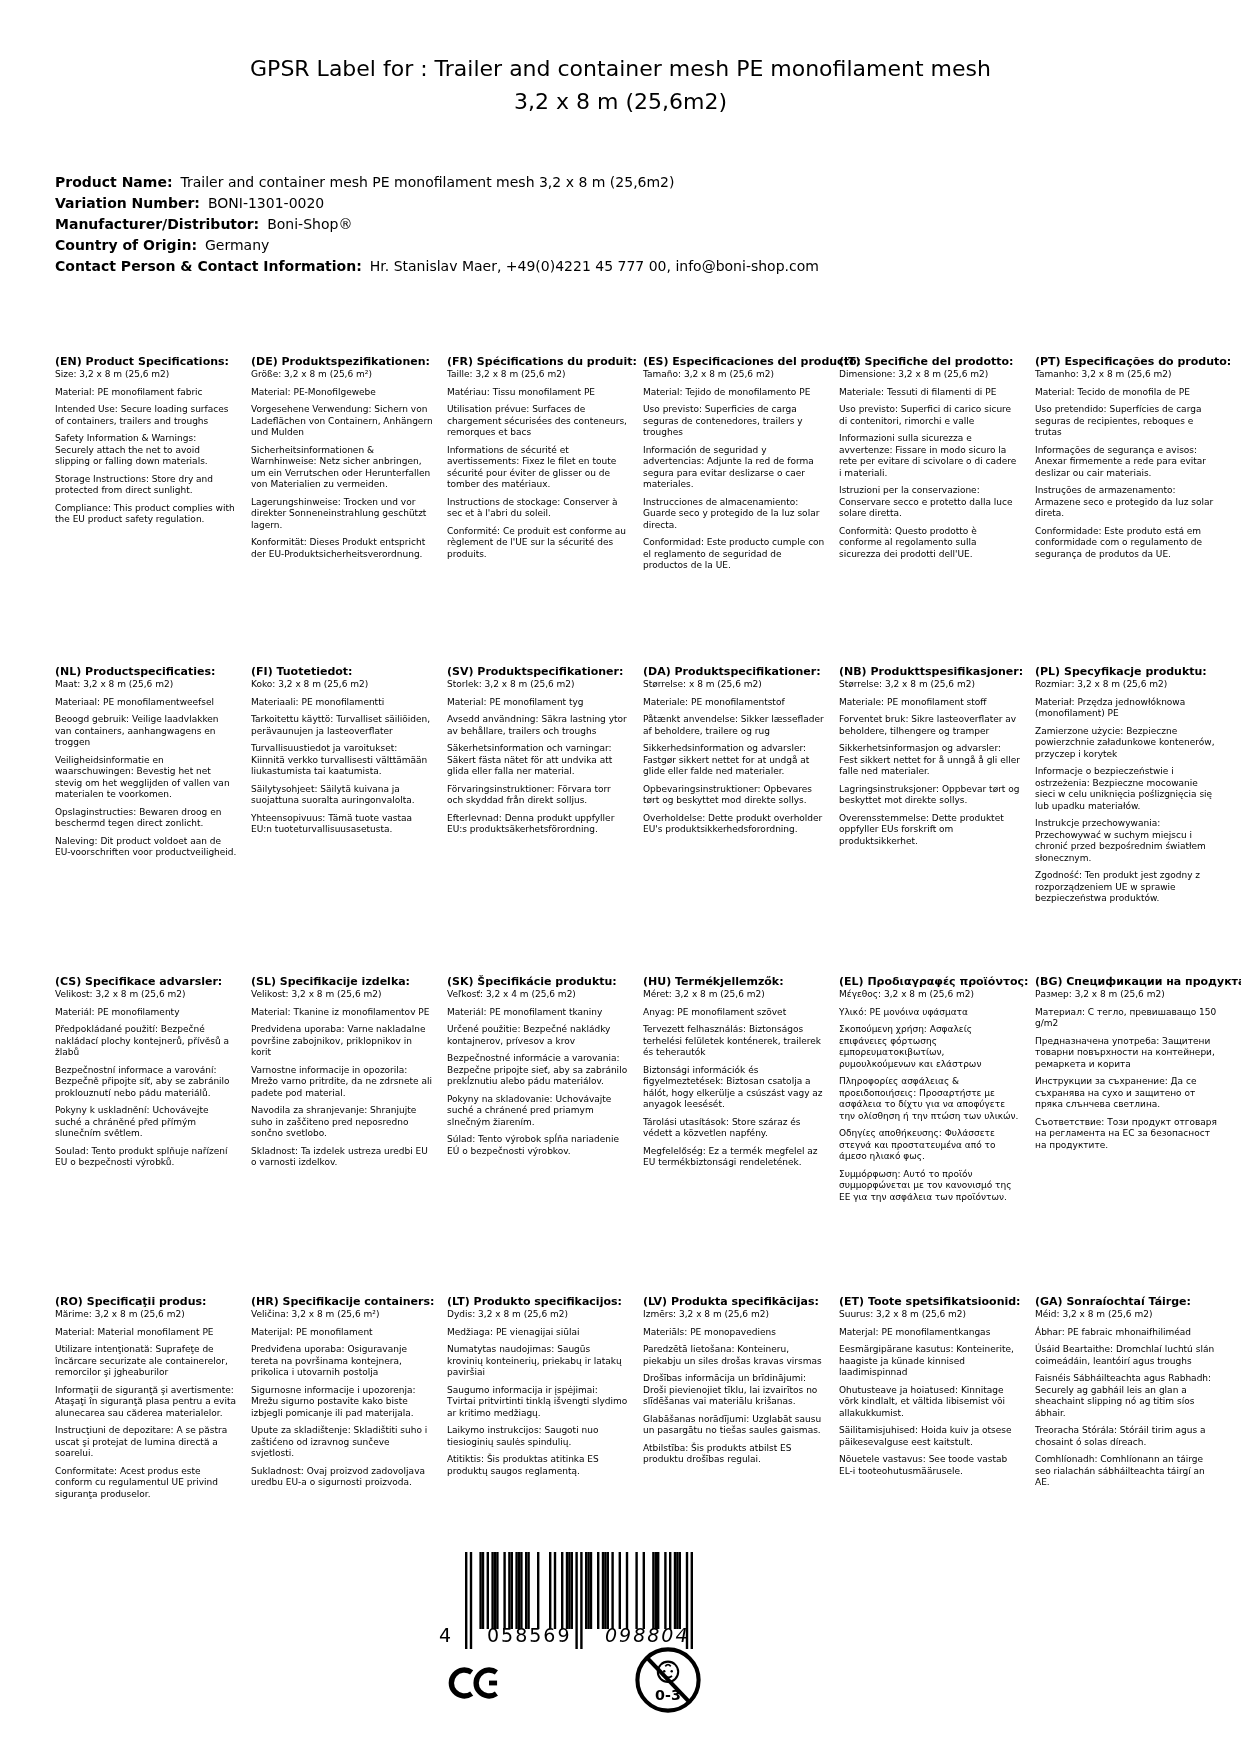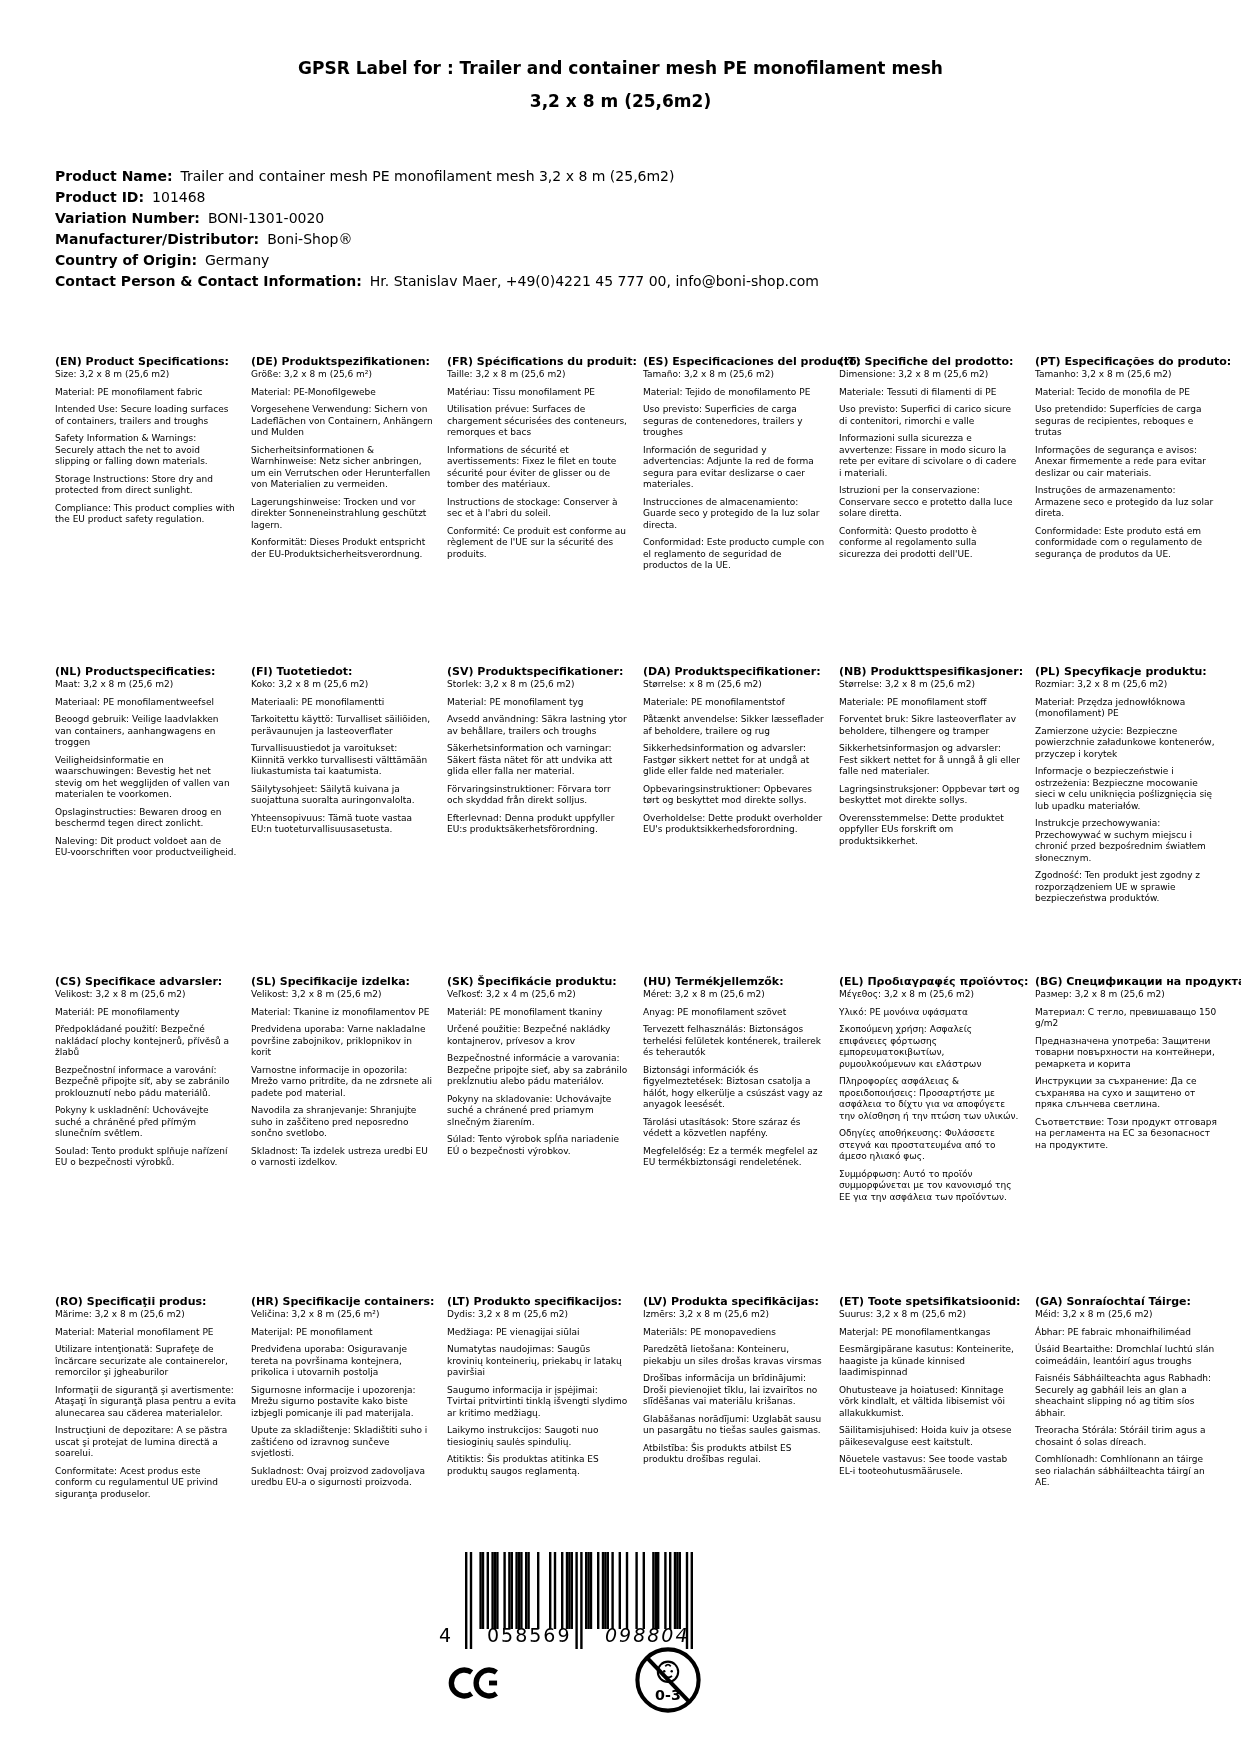--- a/index.html
+++ b/index.html
@@ -4,24 +4,24 @@
 <style>
   html,body{margin:0;padding:0;background:#e8e8e8;}
   .page{
     position:relative; width:1241px; height:1754px; margin:0 auto;
     background:#ffffff; color:#000;
     font-family:"DejaVu Sans", sans-serif;
     overflow:hidden;
   }
   .title{
     position:absolute; top:52px; left:0; width:100%;
-    text-align:center; font-weight:bold; font-size:17px; line-height:33px;
+    text-align:center; font-weight:normal; font-size:22px; line-height:33px;
   }
   .product-info{
-    position:absolute; top:166px; left:55px; width:1130px;
+    position:absolute; top:172px; left:55px; width:1130px;
     font-size:14px; line-height:21px;
   }
   .pi-row{white-space:nowrap;}
   .pi-label{font-weight:bold; margin-right:8px;}
   .lang-grid{position:absolute; left:0; top:0; width:100%;}
   .lang-row{
     position:absolute; left:55px; width:1180px; display:flex; align-items:flex-start;
   }
   .lang-cell{width:182px; margin-right:14px; flex:none;}
   .lang-heading{
@@ -47,21 +47,20 @@
 
 <div class="page">
 
   <div class="title">
     <div>GPSR Label for : Trailer and container mesh PE monofilament mesh</div>
     <div>3,2 x 8 m (25,6m2)</div>
   </div>
 
   <div class="product-info">
       <div class="pi-row"><span class="pi-label">Product Name:</span><span>Trailer and container mesh PE monofilament mesh 3,2 x 8 m (25,6m2)</span></div>
-      <div class="pi-row"><span class="pi-label">Product ID:</span><span>101468</span></div>
       <div class="pi-row"><span class="pi-label">Variation Number:</span><span>BONI-1301-0020</span></div>
       <div class="pi-row"><span class="pi-label">Manufacturer/Distributor:</span><span>Boni-Shop®</span></div>
       <div class="pi-row"><span class="pi-label">Country of Origin:</span><span>Germany</span></div>
       <div class="pi-row"><span class="pi-label">Contact Person &amp; Contact Information:</span><span>Hr. Stanislav Maer, +49(0)4221 45 777 00, info@boni-shop.com</span></div>
     </div>
 
   <div class="lang-grid">
       <div class="lang-row" style="top: 336px;">
         <div class="lang-cell">
           <div class="lang-heading">(EN) Product Specifications:</div>

